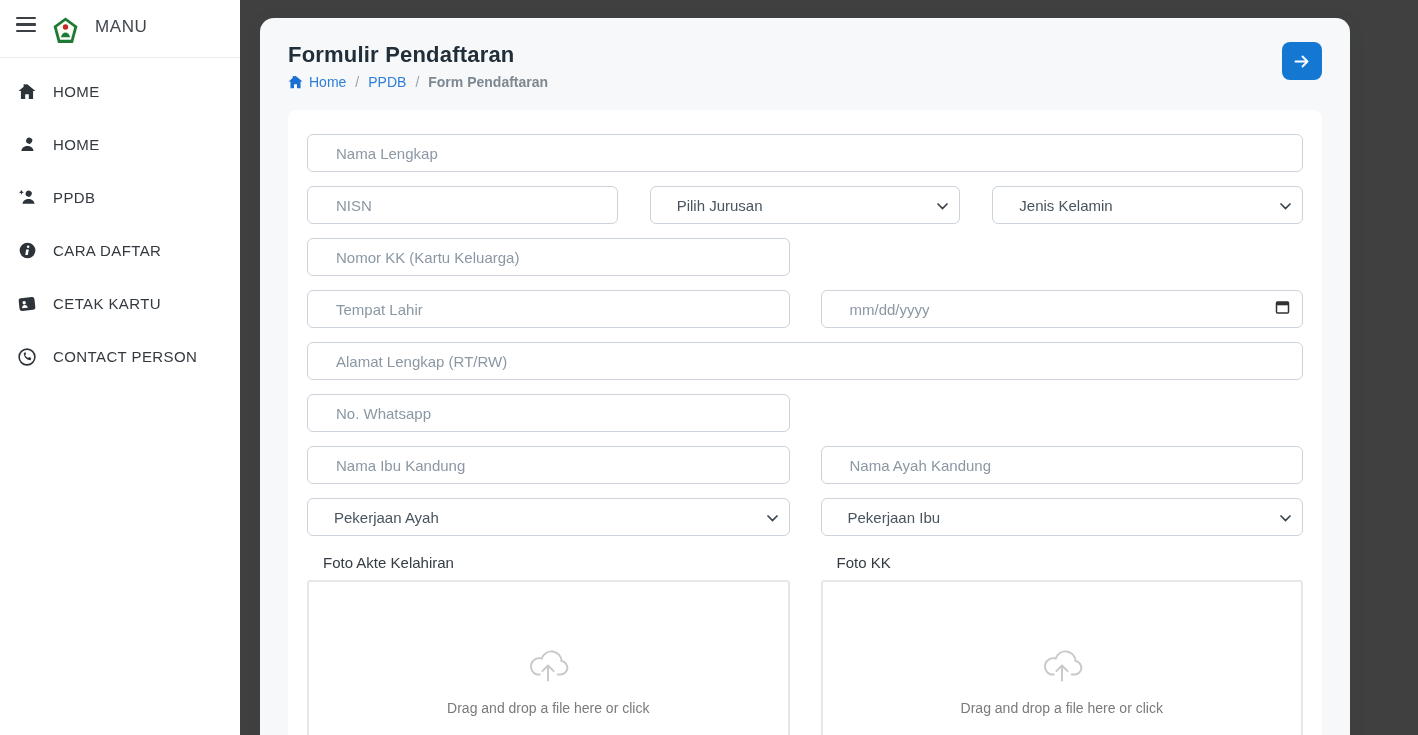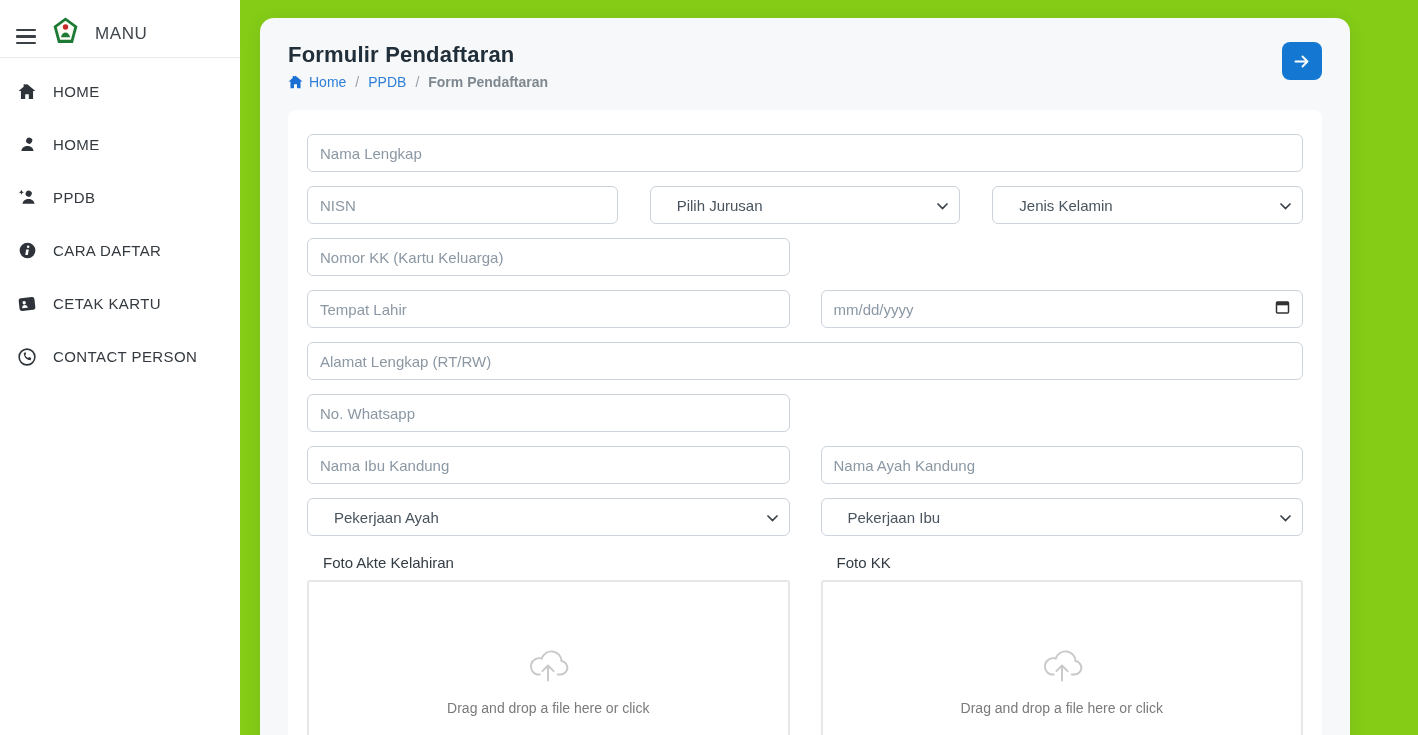--- a/index.html
+++ b/index.html
@@ -2,48 +2,48 @@
 <html><head>
 <meta charset="utf-8">
 <style>
   html,body{margin:0;padding:0;width:1418px;height:735px;overflow:hidden;background:#fff;
     font-family:"Liberation Sans",sans-serif;}
   *{box-sizing:border-box;}
   .app{display:flex;width:100%;height:100%;}
 
   
   .sidebar{width:240px;flex:none;background:#fff;}
-  .brand{display:flex;align-items:flex-end;gap:16px;padding:17px 16px 13px;}
+  .brand{display:flex;align-items:flex-start;gap:16px;padding:17px 16px 13px;}
   .hamburger{width:20px;height:15px;display:flex;flex-direction:column;justify-content:space-between;cursor:pointer;border:none;background:none;padding:0;}
   .hamburger span{display:block;height:2.4px;background:#3a4046;border-radius:1px;}
   .brand-name{font-size:17px;color:#3f464c;letter-spacing:.6px;}
   .side-divider{border:none;border-top:1px solid #ebebeb;margin:0;}
   .nav{padding-top:7px;}
   .nav-item{display:flex;align-items:center;gap:16px;height:53px;padding:0 17px;color:#33393f;
     text-decoration:none;font-size:15px;letter-spacing:.4px;cursor:pointer;}
   .nav-icon{width:20px;display:flex;justify-content:center;color:#2d3338;}
 
   
-  .main{flex:1;position:relative;background:#84cc16;}
+  .main{flex:1;position:relative;background:#404040;}
   .card{position:absolute;left:20px;top:18px;width:1090px;height:910px;background:#f7f8f9;
     border-radius:14px;box-shadow:0 3px 16px rgba(60,70,90,.10);padding:24px 28px;}
   .card-header{display:flex;justify-content:space-between;align-items:flex-start;}
   .page-title{font-size:22px;font-weight:700;color:#212f3a;margin:0 0 6px;letter-spacing:.2px;}
   .breadcrumb{display:flex;align-items:center;gap:9px;font-size:14px;color:#8a949c;}
   .bc-link{color:#2e7fd8;text-decoration:none;display:flex;align-items:center;gap:6px;cursor:pointer;}
   .bc-sep{color:#9aa3ab;}
   .bc-current{color:#7e8890;font-weight:bold;}
   .submit-btn{width:40px;height:38px;border:none;border-radius:8px;background:#1478d2;
     display:flex;align-items:center;justify-content:center;cursor:pointer;}
 
   .form-card{background:#fff;border-radius:8px;margin-top:20px;padding:24px 19px 19px;}
   .frow{margin-bottom:14px;}
   .row2{display:grid;grid-template-columns:1fr 1fr;column-gap:31px;}
   .row3{display:grid;grid-template-columns:1fr 1fr 1fr;column-gap:32px;}
-  .fc{width:100%;height:38px;border:1px solid #ccd3da;border-radius:6px;padding:0 12px;
+  .fc{width:100%;height:38px;border:1px solid #ccd3da;border-radius:6px;padding:0 28px;
     font-size:15px;color:#3d4851;background:#fff;font-family:inherit;outline:none;}
   .fc::placeholder{color:#8b98a4;opacity:1;}
   .select-wrap,.date-wrap{position:relative;}
   select.fc{appearance:none;-webkit-appearance:none;padding-left:26px;color:#49545e;cursor:pointer;}
   .chev{position:absolute;right:12px;top:50%;transform:translateY(-50%);pointer-events:none;}
   .date-icon{position:absolute;right:13px;top:50%;transform:translateY(-50%);pointer-events:none;}
 
   .upload-label{font-size:15px;color:#333c44;margin:4px 16px 9px;}
   .dropzone{border:2px solid #e7e7e7;border-radius:3px;background:#fff;height:245px;
     display:flex;flex-direction:column;align-items:center;padding-top:62px;gap:16px;cursor:pointer;}

